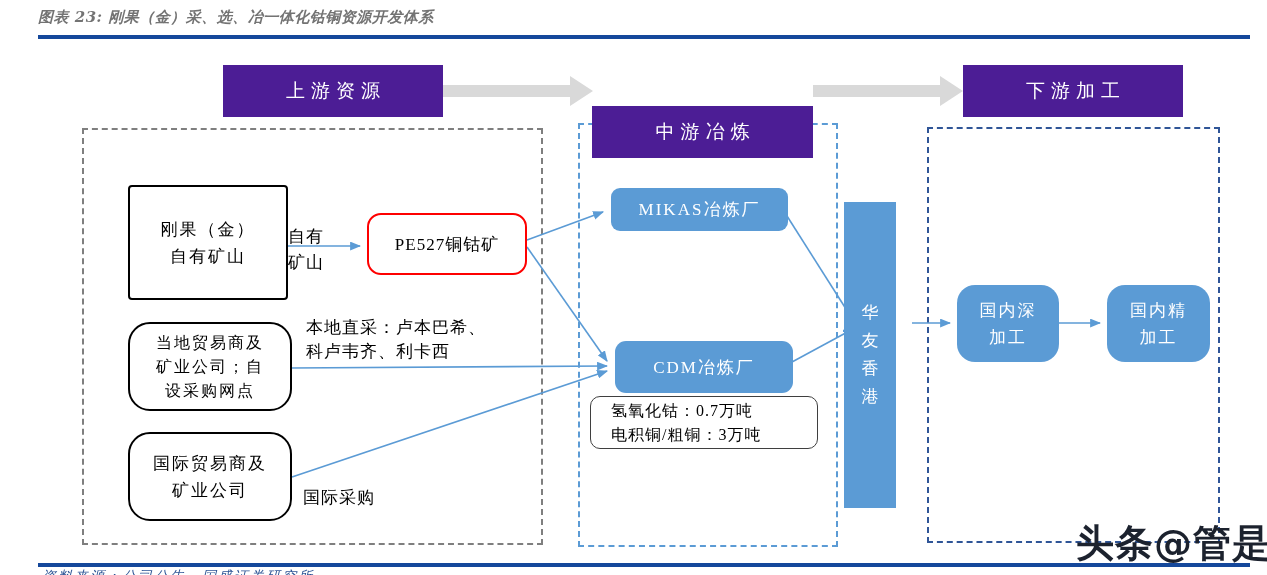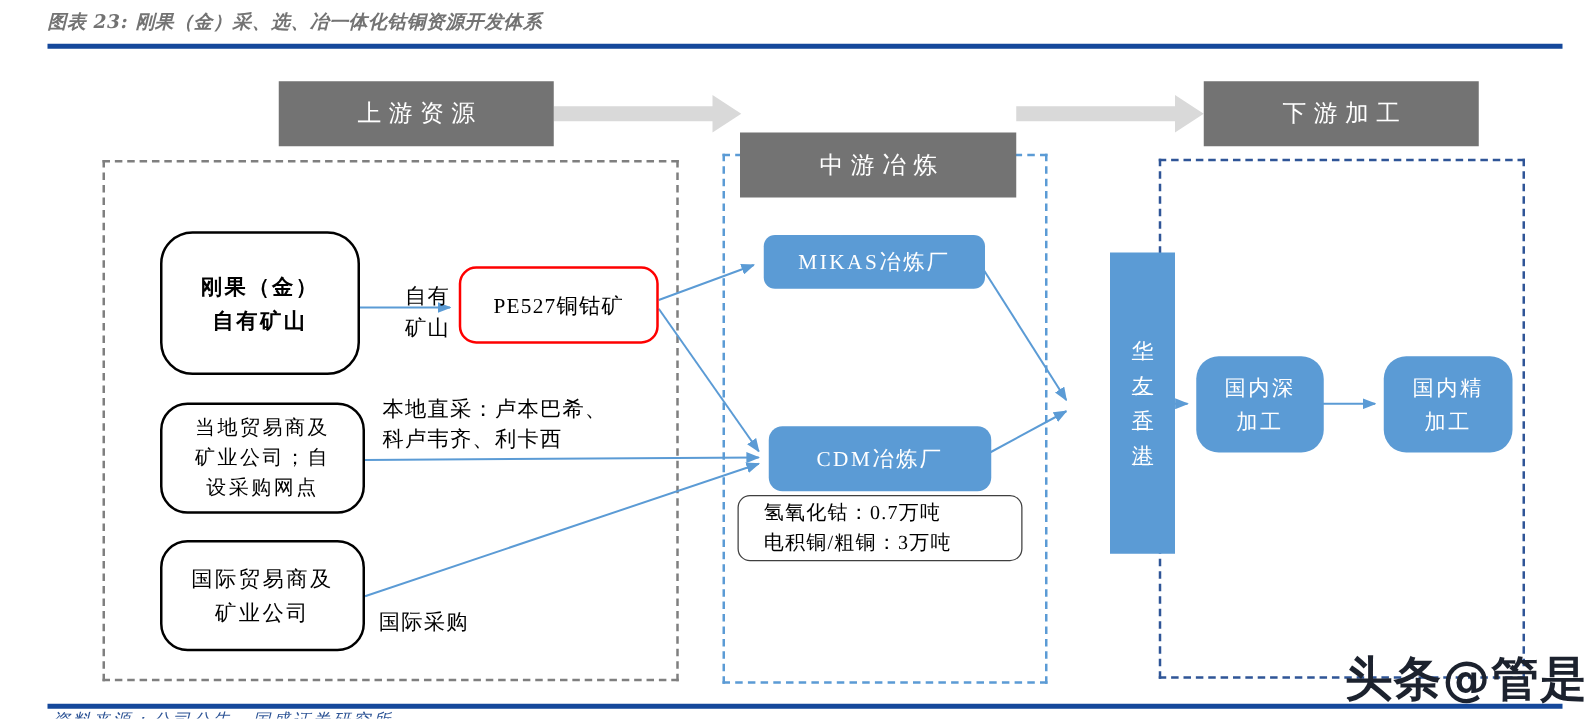--- a/index.html
+++ b/index.html
@@ -14,21 +14,21 @@
     color:#737373;font-family:"DejaVu Serif",serif;letter-spacing:.5px;white-space:nowrap;
   }
   .rule{background:#15489b;height:4px;width:1212px;left:38px;}
   .rule-top{top:35px;} .rule-bottom{top:563px;}
   .source-note{
     left:42px;top:568px;font-size:14px;font-style:italic;color:#2e5596;
     letter-spacing:2px;white-space:nowrap;
   }
   
   .hdr{
-    background:#737373;color:#fff;display:flex;align-items:center;justify-content:center;
+    background:#4c1d95;color:#fff;display:flex;align-items:center;justify-content:center;
     font-size:19px;letter-spacing:6px;height:52px;top:65px;text-indent:6px;
   }
   
   .dashed{background:transparent;}
   .dashed-gray{border:2px dashed #7f7f7f;}
   .dashed-blue{border:2px dashed #5b9bd5;}
   .dashed-navy{border:2px dashed #2f5597;}
   
   .rbox{
     background:#fff;border:2.2px solid #000;border-radius:22px;
@@ -59,21 +59,21 @@
   
   .vbar{
     background:#5b9bd5;color:#fff;display:flex;align-items:center;justify-content:center;
   }
   .vbar .vtxt{
     width:20px;font-size:17px;line-height:28px;word-break:break-all;text-align:center;
   }
   
   .lbl{font-size:17px;letter-spacing:1px;white-space:nowrap;}
   .lbl .ln{display:block;line-height:24px;}
-  .lbl-center{text-align:left;padding-left:36px;}
+  .lbl-center{text-align:left;}
   
   .watermark{
     left:1076px;top:518px;font-size:38px;font-weight:900;
     font-family:"DejaVu Sans",sans-serif;color:#1c222e;letter-spacing:1px;white-space:nowrap;
   }
   svg.overlay{position:absolute;left:0;top:0;pointer-events:none;}
 </style>
 </head>
 <body>
 
@@ -106,21 +106,21 @@
       <line x1="792" y1="362" x2="853" y2="329" marker-end="url(#arr)"></line>
       <line x1="912" y1="323" x2="950" y2="323" marker-end="url(#arr)"></line>
       <line x1="1058" y1="323" x2="1100" y2="323" marker-end="url(#arr)"></line>
     </g>
   </svg>
 
   <div class="abs hdr" style="left:223px;width:220px;">上游资源</div>
   <div class="abs hdr" style="left:592px;width:221px;margin-top:41px;">中游冶炼</div>
   <div class="abs hdr" style="left:963px;width:220px;">下游加工</div>
 
-  <div class="abs rbox" style="left:128px;top:185px;width:160px;height:115px;border-radius:26px;font-weight:bold;">
+  <div class="abs rbox" style="left:128px;top:185px;width:160px;height:115px;border-radius:4px;">
     <span class="ln">刚果（金）</span>
     <span class="ln">自有矿山</span>
   </div>
   <div class="abs rbox" style="left:128px;top:322px;width:164px;height:89px;font-size:16px;">
     <span class="ln" style="line-height:24px;">当地贸易商及</span>
     <span class="ln" style="line-height:24px;">矿业公司；自</span>
     <span class="ln" style="line-height:24px;">设采购网点</span>
   </div>
   <div class="abs rbox" style="left:128px;top:432px;width:164px;height:89px;">
     <span class="ln">国际贸易商及</span>
@@ -145,21 +145,21 @@
     <span>MIKAS冶炼厂</span>
   </div>
   <div class="abs bluebox" style="left:615px;top:341px;width:178px;height:52px;border-radius:11px;">
     <span>CDM冶炼厂</span>
   </div>
   <div class="abs outbox" style="left:590px;top:396px;width:228px;height:53px;padding-left:20px;">
     <span class="ln">氢氧化钴：0.7万吨</span>
     <span class="ln">电积铜/粗铜：3万吨</span>
   </div>
 
-  <div class="abs vbar" style="left:888px;top:202px;width:52px;height:241px;text-decoration:underline;">
+  <div class="abs vbar" style="left:844px;top:202px;width:52px;height:306px;">
     <div class="vtxt">华友香港</div>
   </div>
 
   <div class="abs bluebox" style="left:957px;top:285px;width:102px;height:77px;border-radius:18px;">
     <span class="ln">国内深</span>
     <span class="ln">加工</span>
   </div>
   <div class="abs bluebox" style="left:1107px;top:285px;width:103px;height:77px;border-radius:18px;">
     <span class="ln">国内精</span>
     <span class="ln">加工</span>

